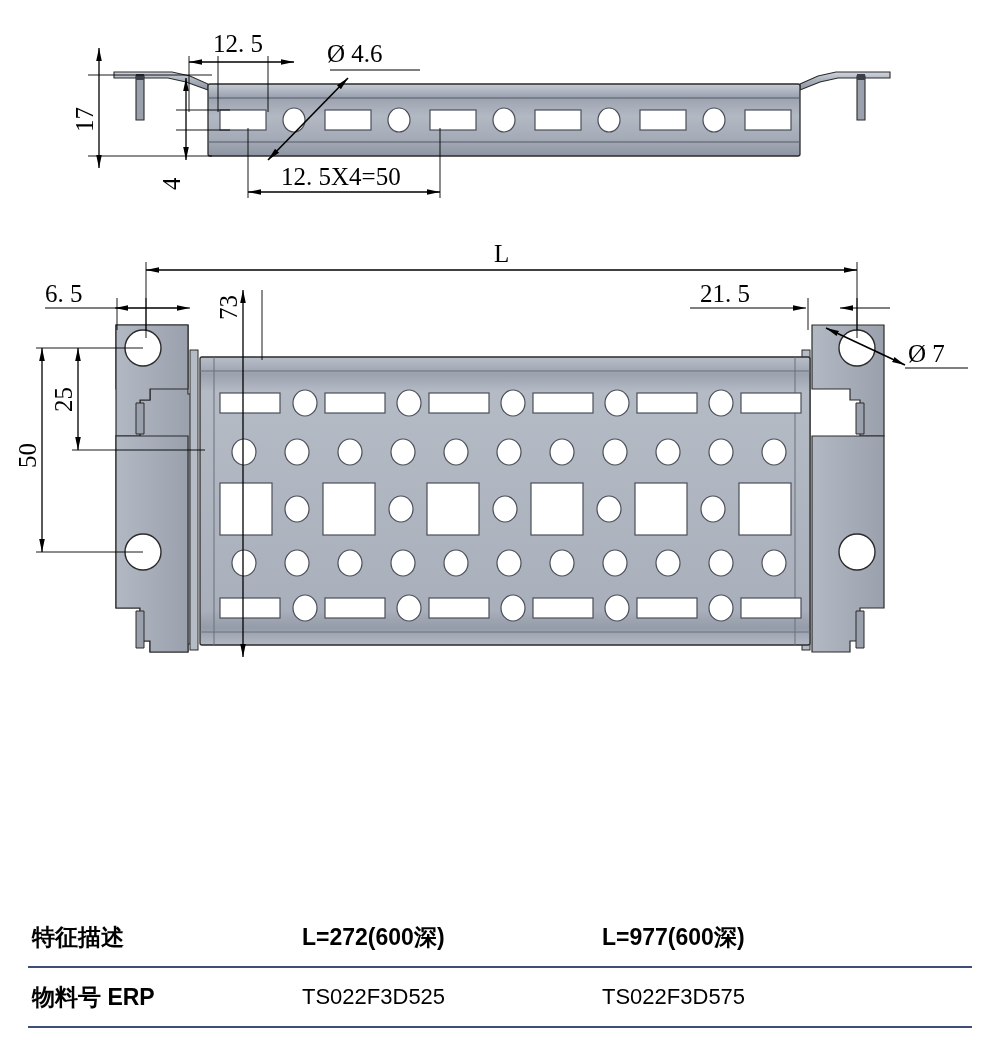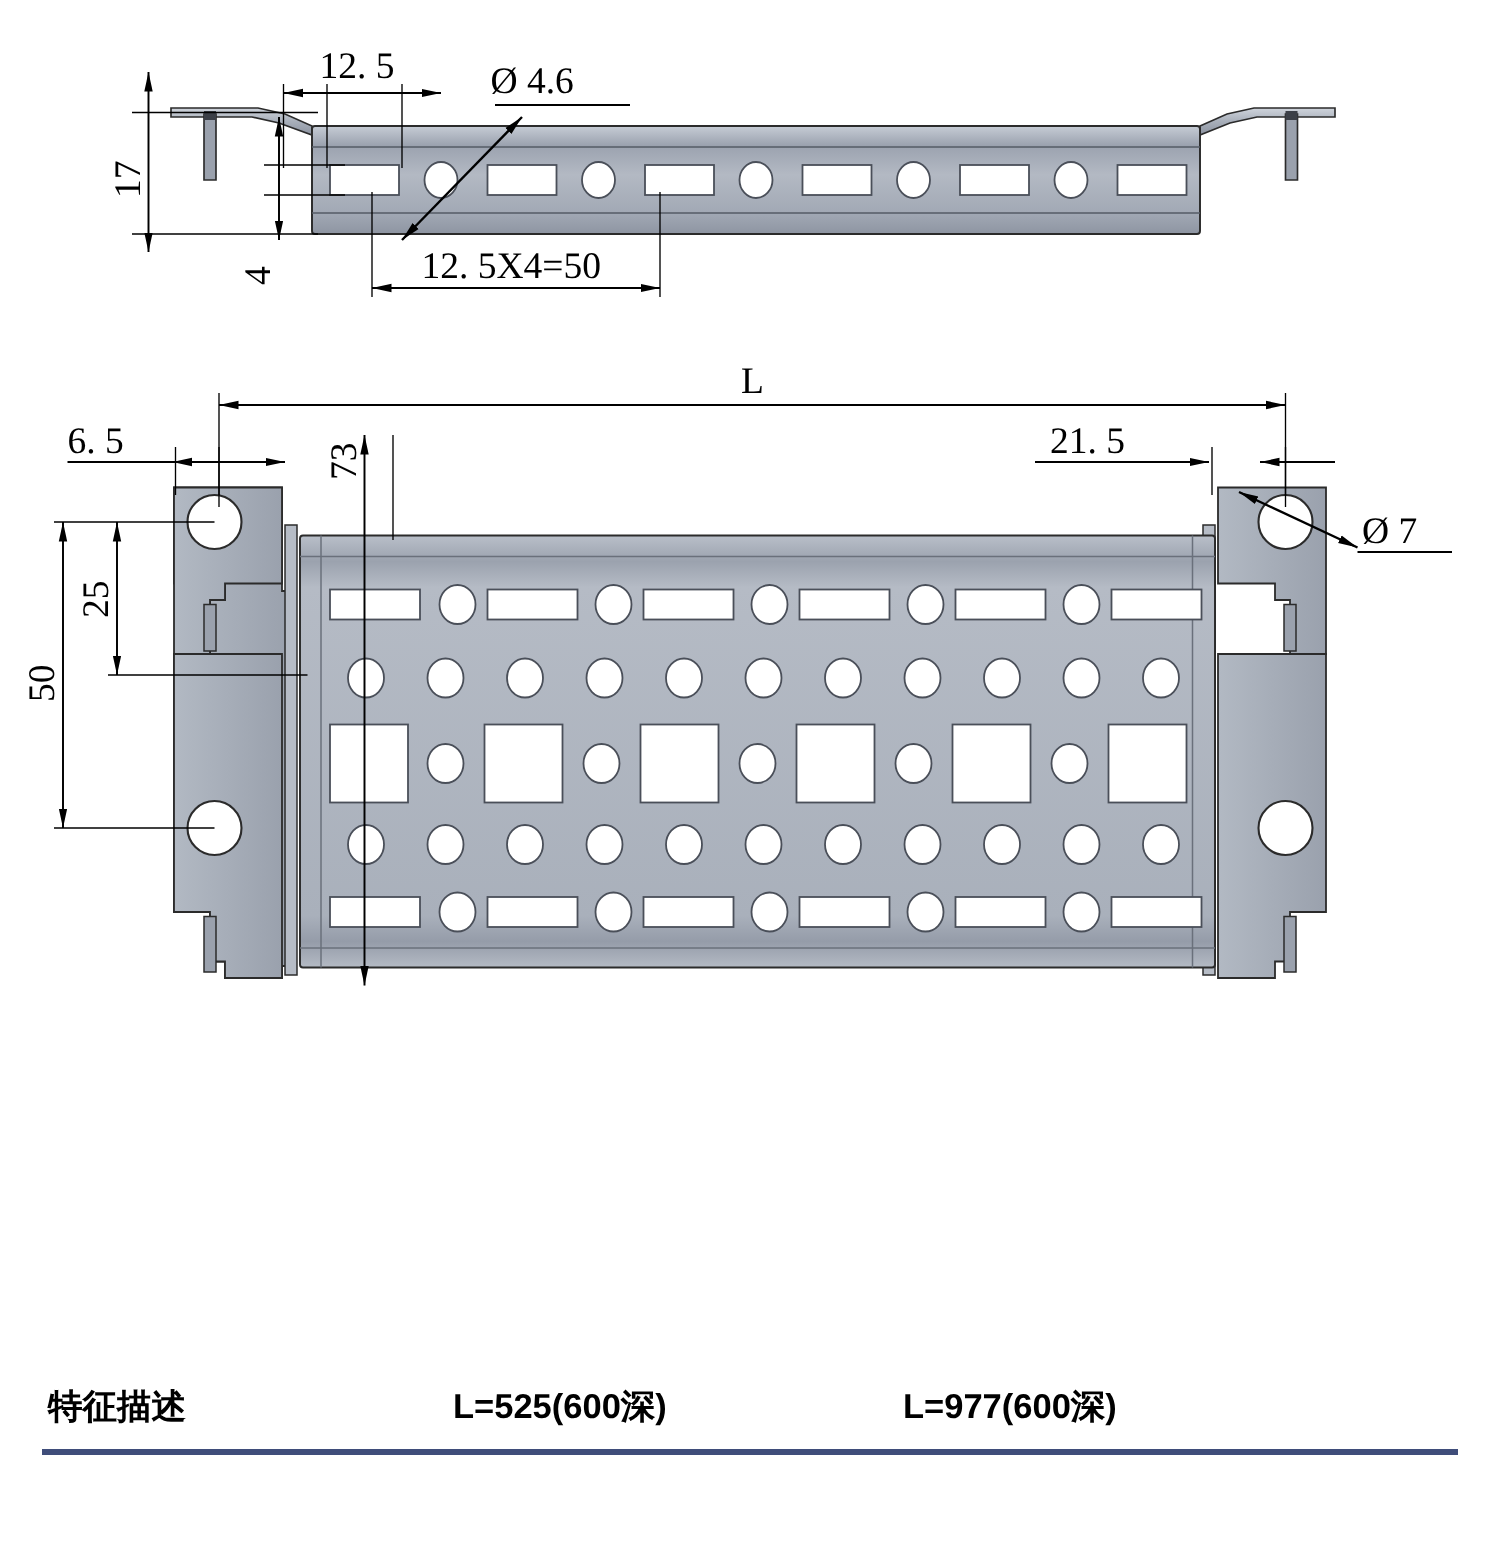--- a/index.html
+++ b/index.html
@@ -339,22 +339,31 @@
         <text class="dimtext" x="908" y="362">Ø 7</text>
       </g>
     </g>
   </svg>
 
   <div class="tbl-wrap">
     <table class="spec">
       <tbody>
         <tr class="hdr">
           <td class="c0">特征描述</td>
-          <td class="c1">L=525(600深)</td>
+          <td class="c1">L=272(600深)</td>
           <td class="c2">L=977(600深)</td>
         </tr>
       </tbody>
     </table>
     <div class="rule"></div>
+    <table class="spec">
+      <tbody>
+        <tr class="row">
+          <td class="c0 lbl">物料号 ERP</td>
+          <td class="c1">TS022F3D525</td>
+          <td class="c2">TS022F3D575</td>
+        </tr>
+      </tbody>
+    </table>
     <div class="rule"></div>
   </div>
 
 </div>
 
 </body></html>

